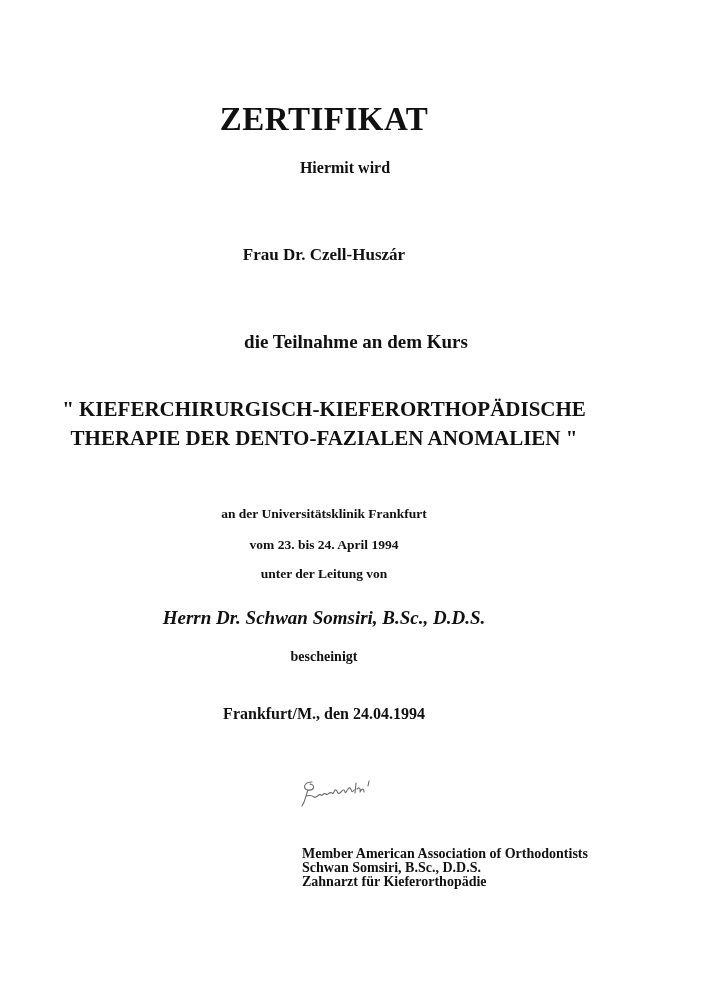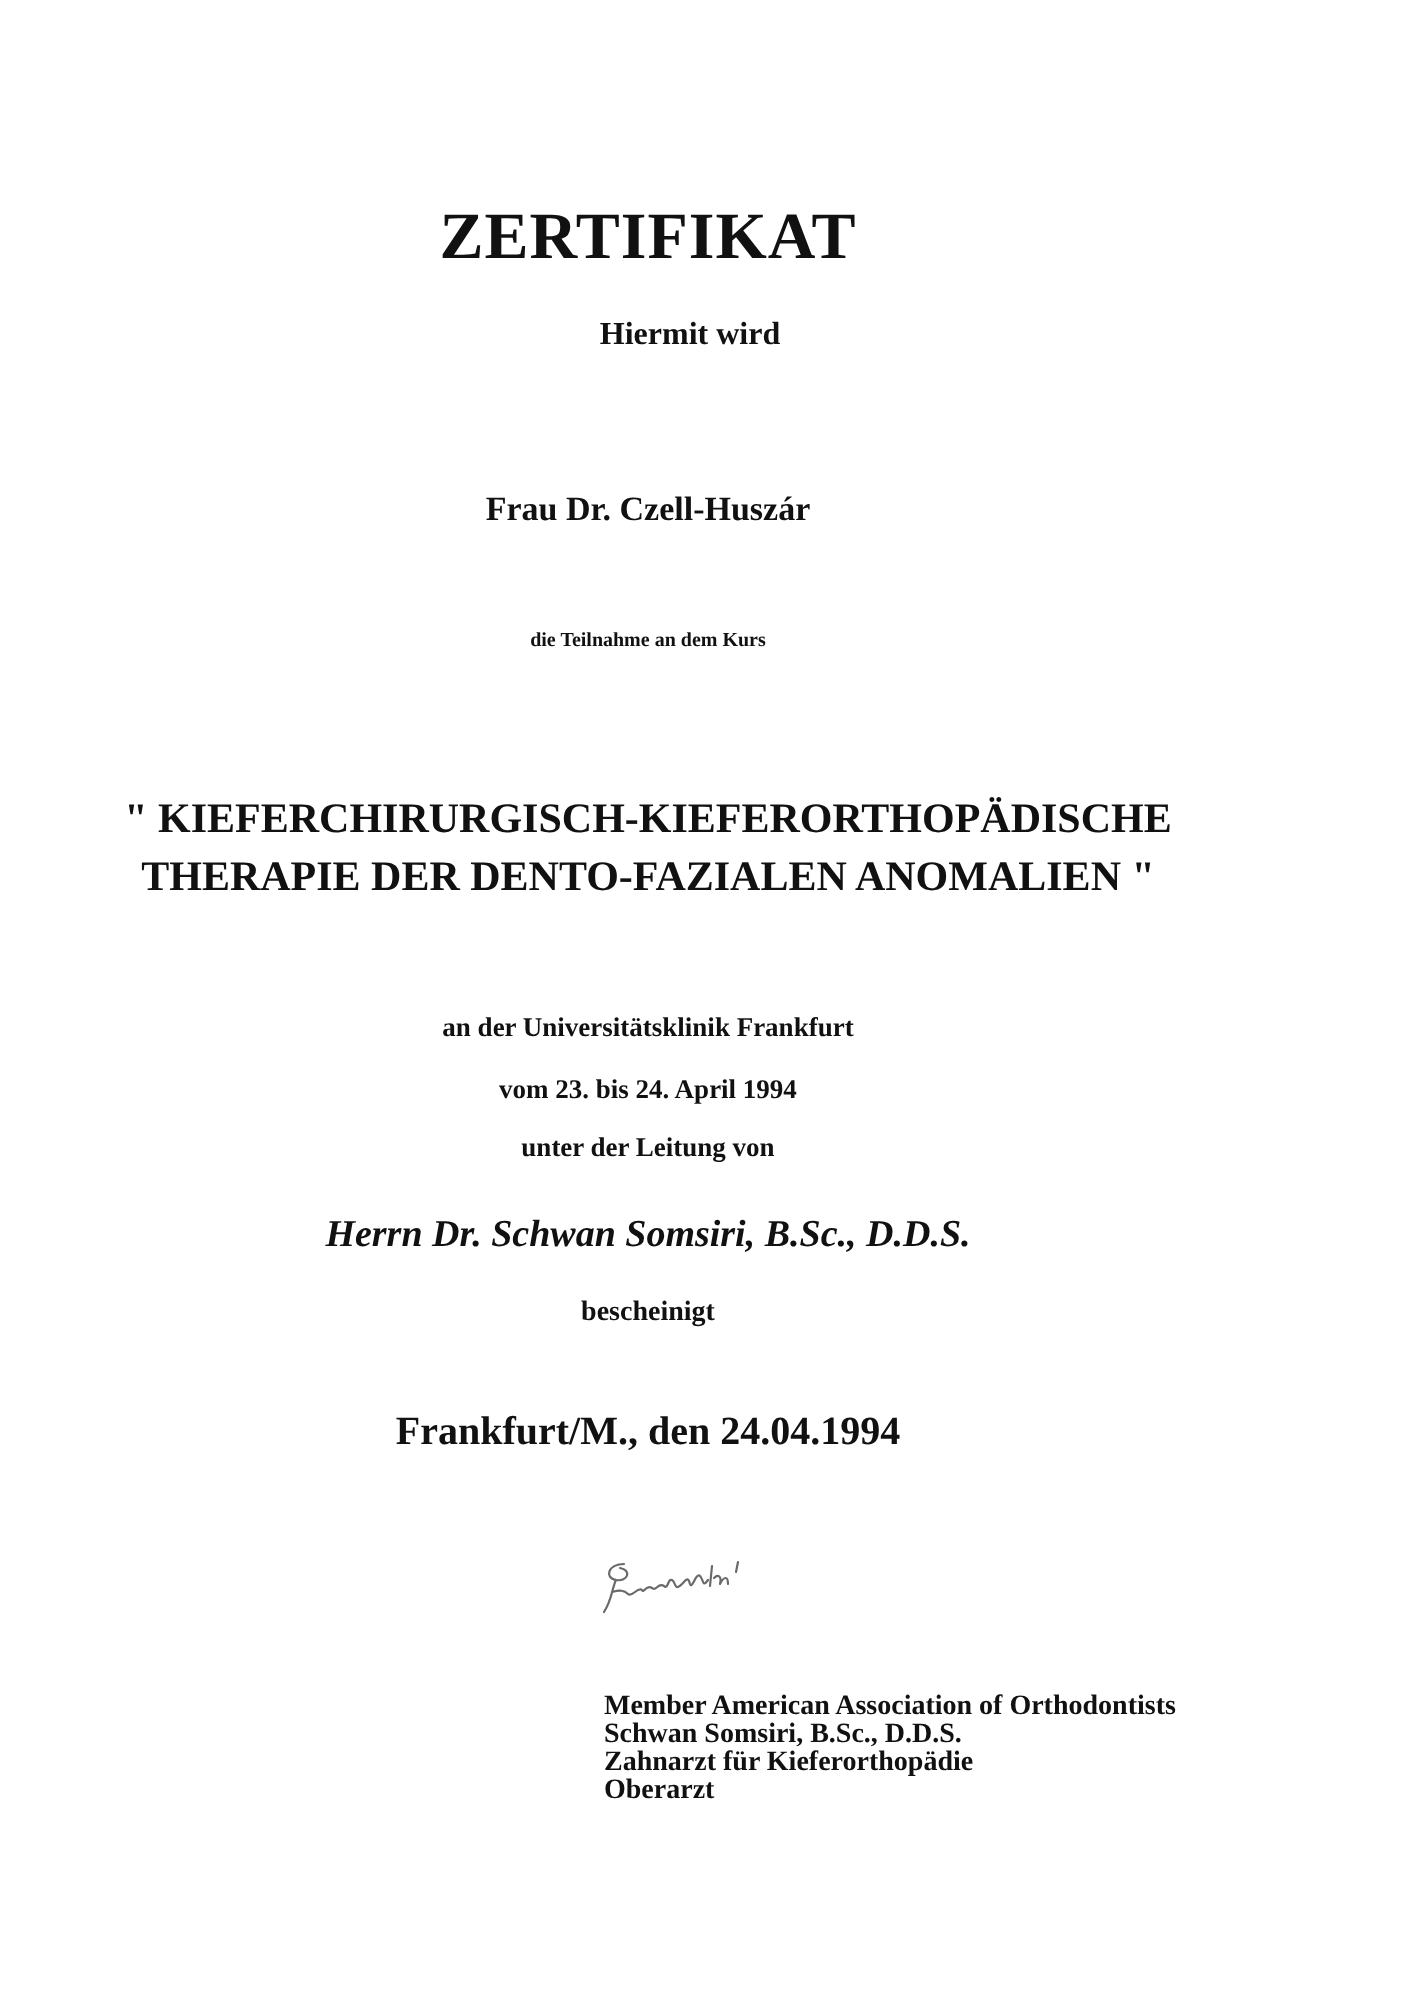--- a/index.html
+++ b/index.html
@@ -24,29 +24,29 @@
       white-space: nowrap;
       line-height: 1;
     }
     .title {
       top: 103px;
       font-size: 33px;
       letter-spacing: 0.5px;
     }
     .hiermit { top: 160px; font-size: 16px; padding-left: 21px; }
     .recipient { top: 246px; font-size: 17px; }
-    .teilnahme { top: 316px; font-size: 10px; }
+    .teilnahme { top: 332px; font-size: 19px; padding-left: 32px; }
     .course1 { top: 399px; font-size: 21px; }
     .course2 { top: 428px; font-size: 21px; }
     .venue { top: 507px; font-size: 13.5px; }
     .dates { top: 538px; font-size: 13.5px; }
     .leitung { top: 567px; font-size: 13.5px; }
     .leader { top: 608px; font-size: 19px; font-style: italic; }
     .bescheinigt { top: 650px; font-size: 14px; }
-    .place-date { top: 706px; font-size: 20px; }
+    .place-date { top: 706px; font-size: 16px; }
 
     .signature {
       position: absolute;
       left: 296px;
       top: 776px;
       width: 110px;
       height: 34px;
     }
     .signature svg { display: block; }
 
@@ -80,14 +80,13 @@
 <div class="signature">
   <svg width="110" height="34" viewBox="0 0 110 34">
     <path d="M16 6 C8 6, 6 13, 12 14 C18 15, 20 9, 14 8 M12 14 C10 18, 10 24, 6 30 M10 20 C14 19, 16 19, 18 21 C20 23, 23 17, 25 19 C26 21, 27 16, 30 18 C32 20, 33 15, 36 17 C38 19, 38 13, 40 14 C42 15, 41 20, 45 16 C47 14, 48 12, 49 16 C50 19, 52 10, 54 12 C56 14, 55 18, 58 14 M60 7 L59 17 M61 13 C63 11, 65 12, 64 16 C66 12, 68 12, 68 16 M73 5 L72 10" fill="none" stroke="#6a6a6a" stroke-width="1.1" stroke-linecap="round" stroke-linejoin="round"></path>
   </svg>
 </div>
 
 <div class="signer-block">
   <div>Member American Association of Orthodontists</div>
   <div>Schwan Somsiri, B.Sc., D.D.S.</div>
   <div>Zahnarzt für Kieferorthopädie</div>
-  <div>Oberarzt</div>
 </div>
 
 </body></html>

